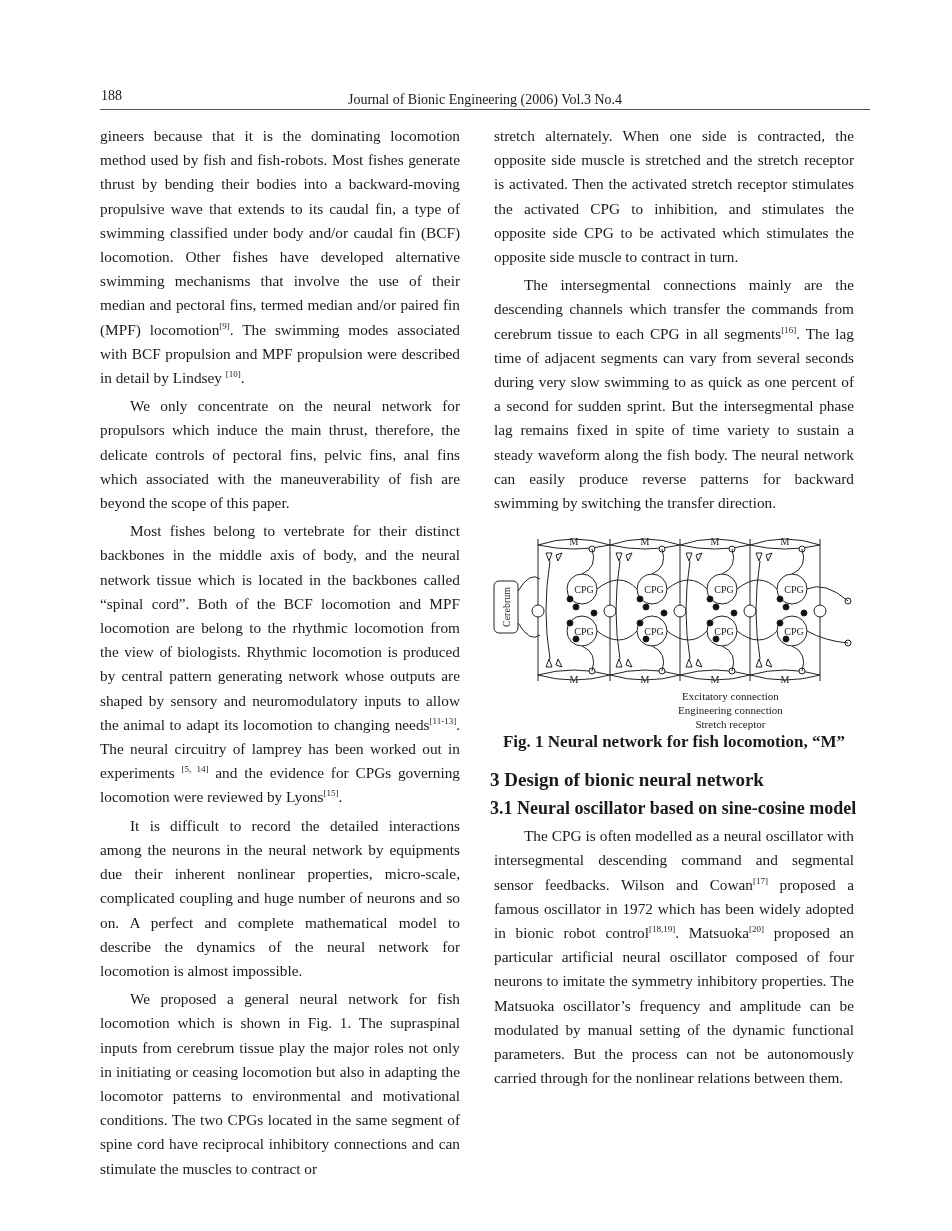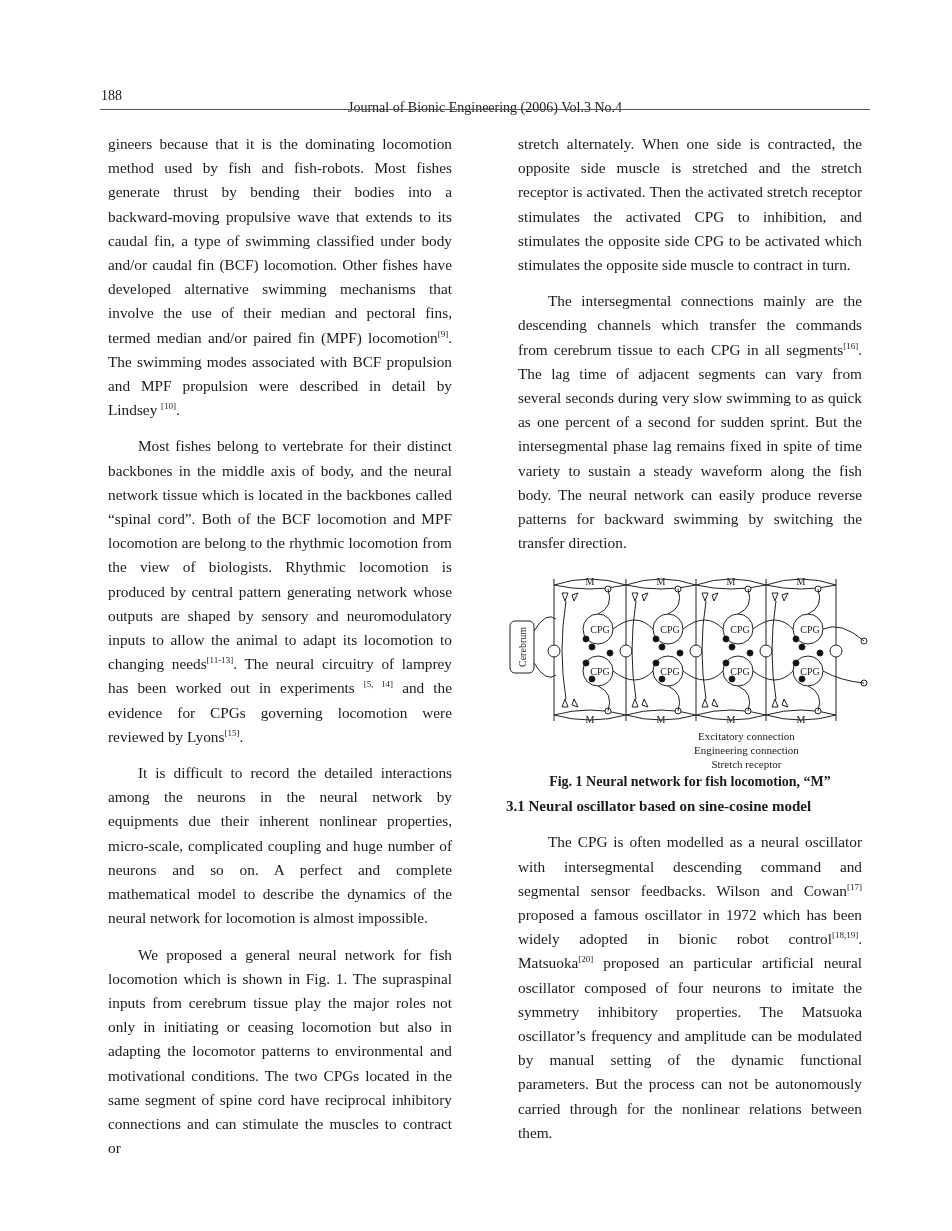--- a/index.html
+++ b/index.html
@@ -1,51 +1,52 @@
 <!DOCTYPE html>
 <html><head>
 <meta charset="utf-8">
 <style>
   html, body { margin: 0; padding: 0; background: #ffffff; }
   body { width: 952px; height: 1231px; position: relative; overflow: hidden;
          font-family: "Liberation Serif", "DejaVu Serif", serif; color: #1a1a1a; }
   .header { position: absolute; left: 100px; top: 88px; width: 770px; height: 22px;
             font-size: 14px; }
   .header .pageno { position: absolute; left: 1px; top: 0; }
-  .header .journal { position: absolute; left: 0; right: 0; top: 12px; text-align: center; }
+  .header .journal { position: absolute; left: 0; right: 0; top: 4px; text-align: center; }
   .header-rule { position: absolute; left: 100px; top: 109px; width: 770px; height: 0;
                  border-top: 1px solid #555; }
   .col { position: absolute; top: 120px; width: 368px; font-size: 15.3px; line-height: 24.2px;
          text-align: justify; }
   .col.left { left: 96px; }
-  .col.right { left: 506px; }
-  .col p { margin: 12px; }
+  .col.right { left: 490px; }
+  .col p { margin: 4px; }
   .col p.indent { text-indent: 30px; }
   sup { font-size: 9px; line-height: 0; vertical-align: 6px; }
   .figure { position: relative; width: 368px; height: 195px; margin-top: 16px; }
   .figure svg { position: absolute; left: 0; top: 0; }
   .legend { position: absolute; left: 188px; top: 158px; font-size: 11px; line-height: 14px; }
   .legend-row { display: flex; align-items: center; height: 14px; flex-direction: column; }
   .legend-row svg { position: static; margin-right: 3px; }
-  .caption { text-align: center; font-weight: bold; font-size: 14px; line-height: 16px;
+  .caption { text-align: center; font-weight: bold; font-size: 17px; line-height: 16px;
              margin-top: 8px; }
   h2 { margin: 18px 0 4px 0; font-size: 19px; line-height: 24px; font-weight: bold; text-align: left; }
-  h3 { margin: 4px 0 0 0; font-size: 15px; line-height: 24px; font-weight: bold; text-align: left; }
+  h3 { margin: 4px 0 0 0; font-size: 18px; line-height: 24px; font-weight: bold; text-align: left; }
 </style>
 </head>
 <body>
 
 <div class="header">
   <span class="pageno">188</span>
   <span class="journal">Journal of Bionic Engineering (2006) Vol.3 No.4</span>
 </div>
 <div class="header-rule"></div>
 
 <div class="col left">
   <p><span>gineers because that it is the dominating locomotion method used by fish and fish-robots. Most fishes generate thrust by bending their bodies into a backward-moving propulsive wave that extends to its caudal fin, a type of swimming classified under body and/or caudal fin (BCF) locomotion. Other fishes have developed alternative swimming mechanisms that involve the use of their median and pectoral fins, termed median and/or paired fin (MPF) locomotion</span><sup>[9]</sup><span>. The swimming modes associated with BCF propulsion and MPF propulsion were described in detail by Lindsey </span><sup>[10]</sup><span>.</span></p>
+  <p class="indent">We only concentrate on the neural network for propulsors which induce the main thrust, therefore, the delicate controls of pectoral fins, pelvic fins, anal fins which associated with the maneuverability of fish are beyond the scope of this paper.</p>
   <p class="indent"><span>Most fishes belong to vertebrate for their distinct backbones in the middle axis of body, and the neural network tissue which is located in the backbones called “spinal cord”. Both of the BCF locomotion and MPF locomotion are belong to the rhythmic locomotion from the view of biologists. Rhythmic locomotion is produced by central pattern generating network whose outputs are shaped by sensory and neuromodulatory inputs to allow the animal to adapt its locomotion to changing needs</span><sup>[11-13]</sup><span>. The neural circuitry of lamprey has been worked out in experiments </span><sup>[5, 14]</sup><span> and the evidence for CPGs governing locomotion were reviewed by Lyons</span><sup>[15]</sup><span>.</span></p>
   <p class="indent">It is difficult to record the detailed interactions among the neurons in the neural network by equipments due their inherent nonlinear properties, micro-scale, complicated coupling and huge number of neurons and so on. A perfect and complete mathematical model to describe the dynamics of the neural network for locomotion is almost impossible.</p>
   <p class="indent">We proposed a general neural network for fish locomotion which is shown in Fig. 1. The supraspinal inputs from cerebrum tissue play the major roles not only in initiating or ceasing locomotion but also in adapting the locomotor patterns to environmental and motivational conditions. The two CPGs located in the same segment of spine cord have reciprocal inhibitory connections and can stimulate the muscles to contract or</p>
 </div>
 
 <div class="col right">
   <p>stretch alternately. When one side is contracted, the opposite side muscle is stretched and the stretch receptor is activated. Then the activated stretch receptor stimulates the activated CPG to inhibition, and stimulates the opposite side CPG to be activated which stimulates the opposite side muscle to contract in turn.</p>
   <p class="indent"><span>The intersegmental connections mainly are the descending channels which transfer the commands from cerebrum tissue to each CPG in all segments</span><sup>[16]</sup><span>. The lag time of adjacent segments can vary from several seconds during very slow swimming to as quick as one percent of a second for sudden sprint. But the intersegmental phase lag remains fixed in spite of time variety to sustain a steady waveform along the fish body. The neural network can easily produce reverse patterns for backward swimming by switching the transfer direction.</span></p>
 
   <div class="figure">
@@ -213,15 +214,16 @@
             <path d="M28 5 L39 1 L39 9 Z" fill="#fff" stroke="#222"></path>
           </svg>
         <span>Stretch receptor</span>
       </div>
     </div>
   </div>
   <div class="caption">
     <div>Fig. 1  Neural network for fish locomotion, “M”</div>
   </div>
 
+  <h2>3  Design of bionic neural network</h2>
   <h3>3.1  Neural oscillator based on sine-cosine model</h3>
   <p class="indent"><span>The CPG is often modelled as a neural oscillator with intersegmental descending command and segmental sensor feedbacks. Wilson and Cowan</span><sup>[17]</sup><span> proposed a famous oscillator in 1972 which has been widely adopted in bionic robot control</span><sup>[18,19]</sup><span>. Matsuoka</span><sup>[20]</sup><span> proposed an particular artificial neural oscillator composed of four neurons to imitate the symmetry inhibitory properties. The Matsuoka oscillator’s frequency and amplitude can be modulated by manual setting of the dynamic functional parameters. But the process can not be autonomously carried through for the nonlinear relations between them.</span></p>
 </div>
 
 </body></html>

